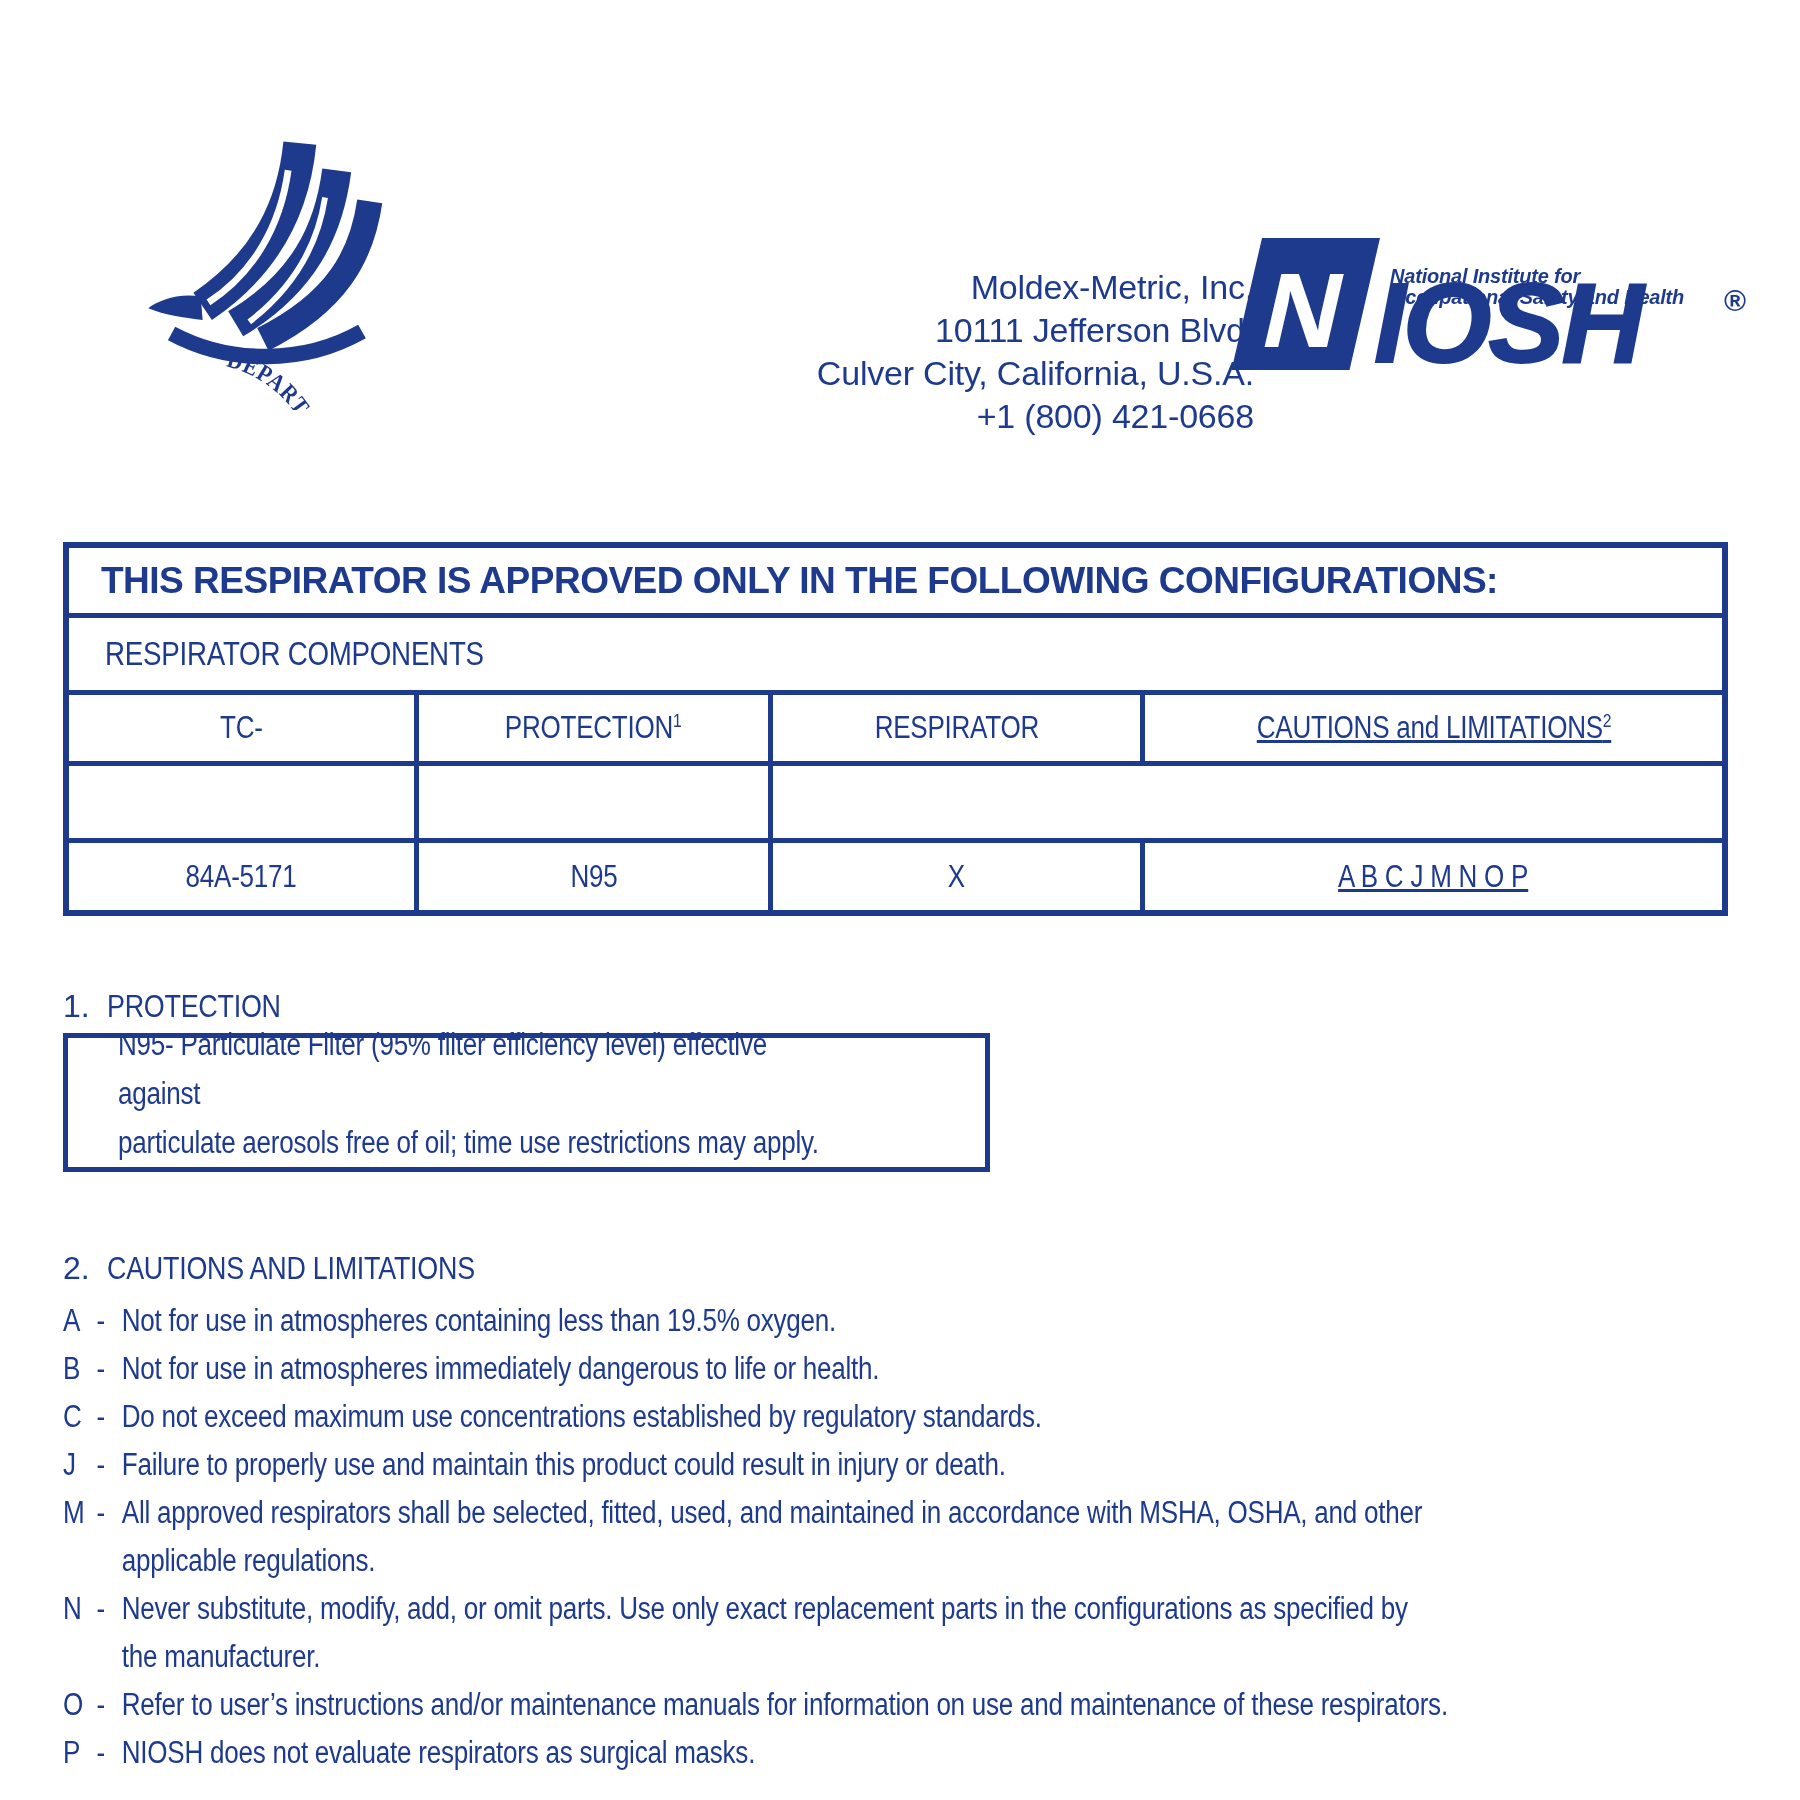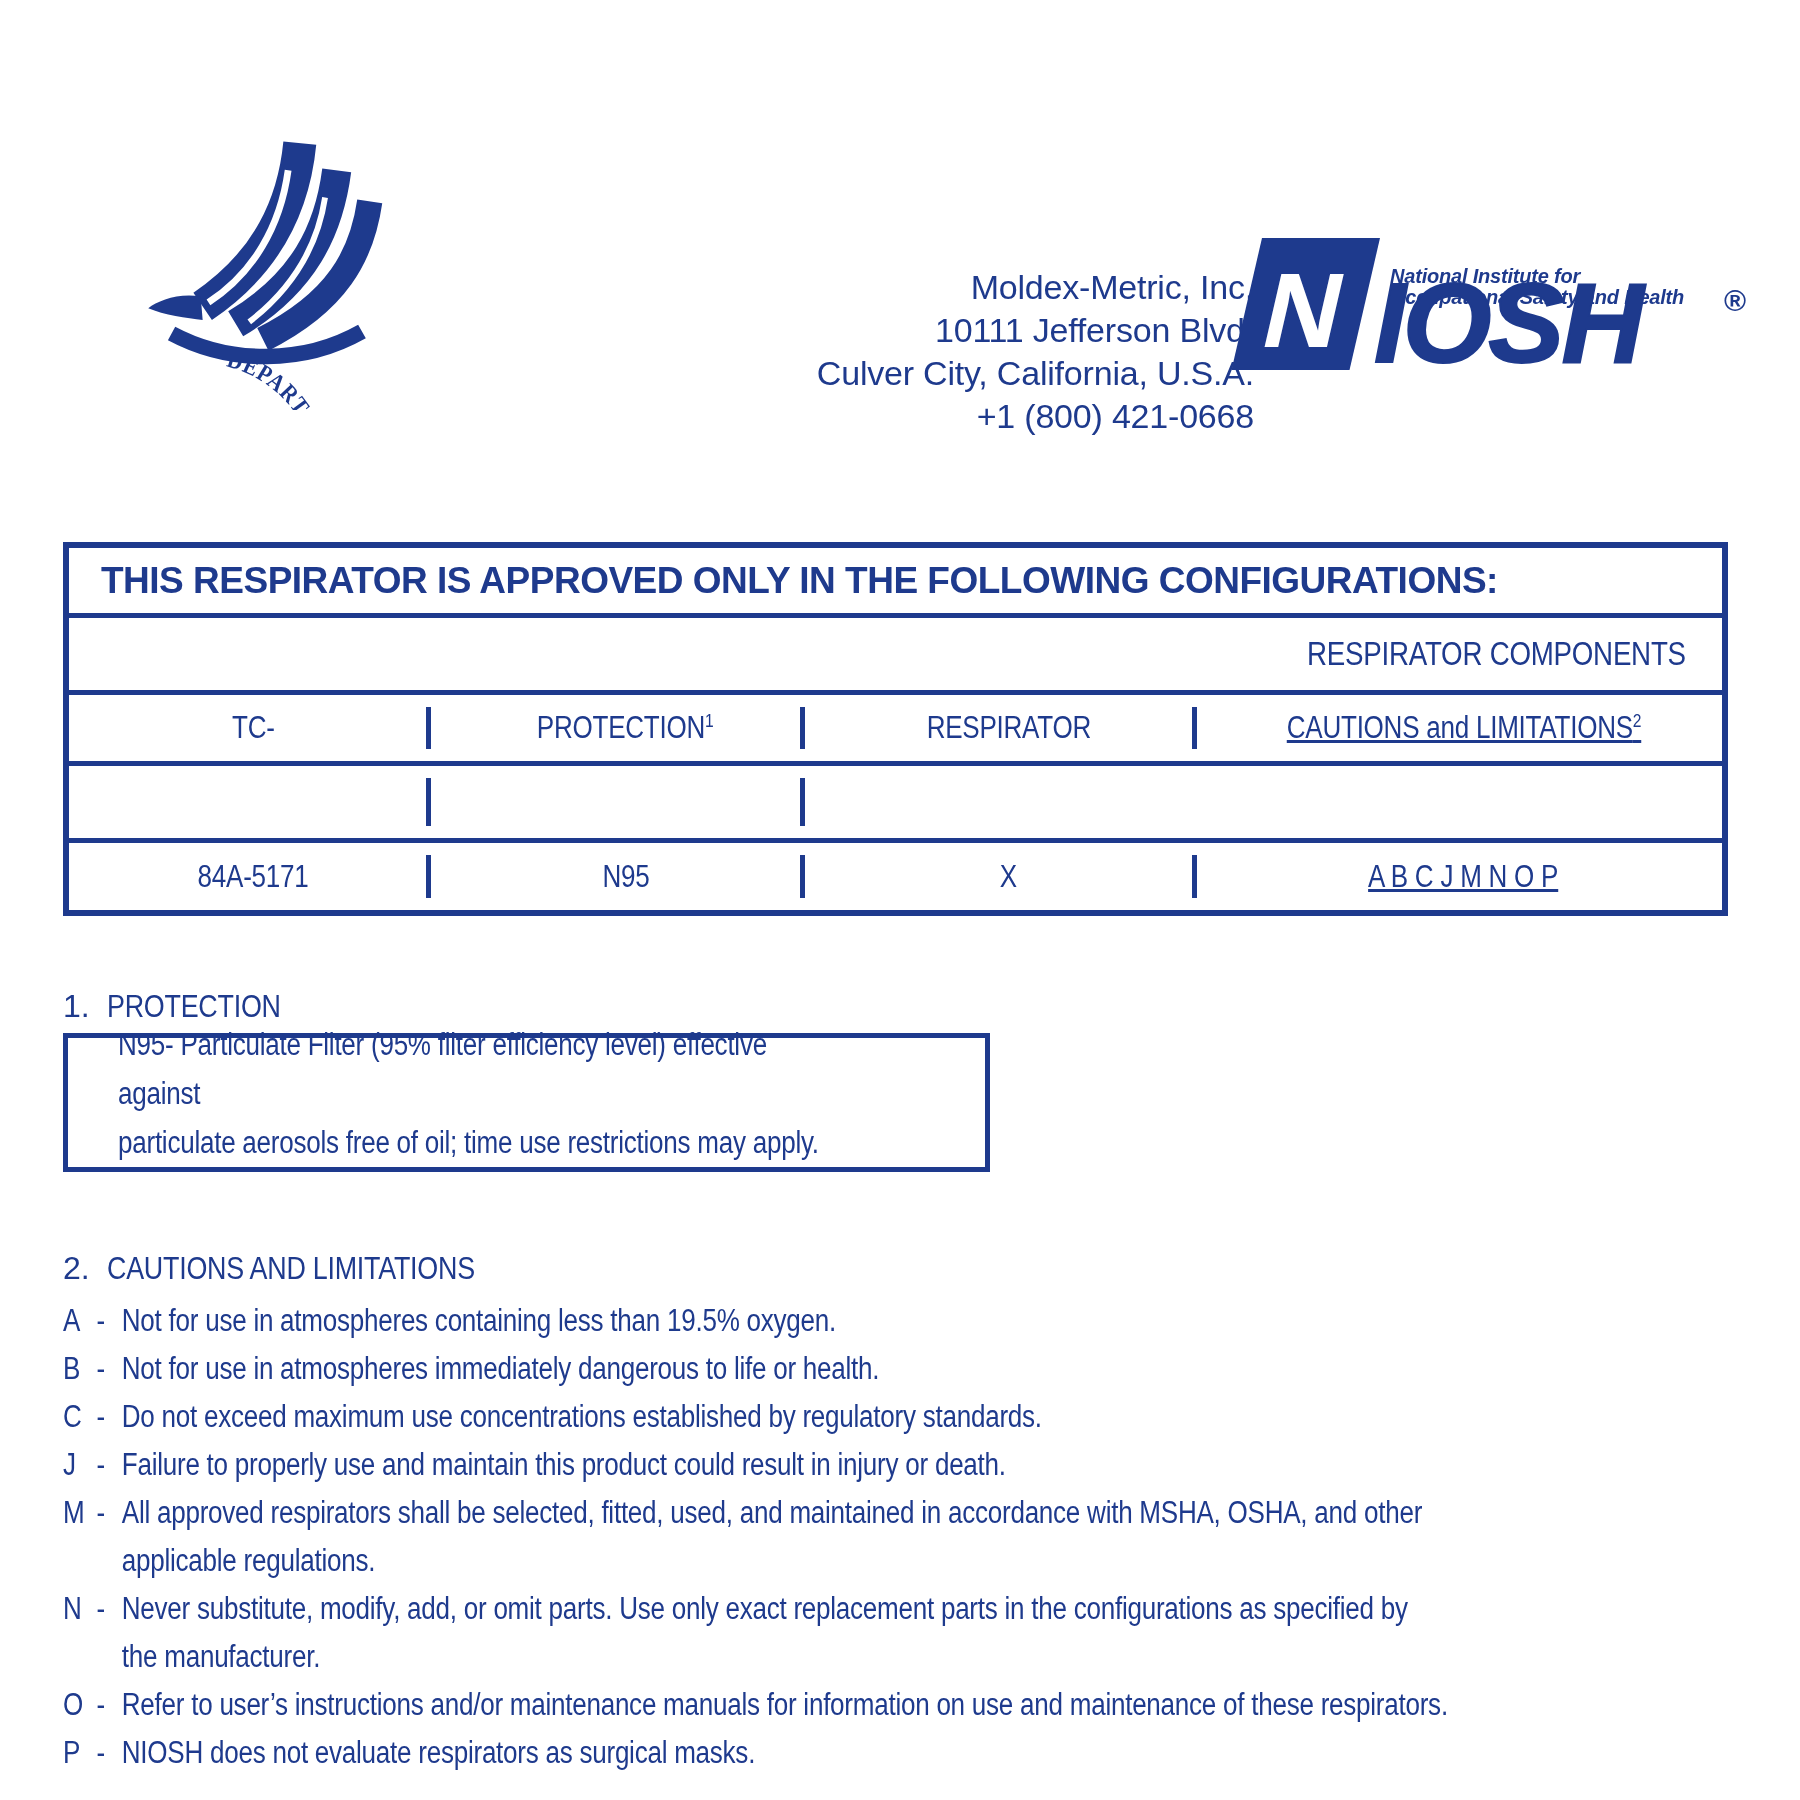--- a/index.html
+++ b/index.html
@@ -30,22 +30,22 @@
       font-weight:bold;font-style:italic;letter-spacing:-3px;
       -webkit-text-stroke:2px var(--navy);}
   #niosh-reg{position:absolute;left:462px;top:46px;font-size:30px;font-weight:bold;}
 
   
   #tbl{left:63px;top:542px;width:1665px;border:6px solid var(--navy);box-sizing:border-box;}
   .trow{border-bottom:5px solid var(--navy);display:flex;align-items:center;box-sizing:border-box;}
   .trow:last-child{border-bottom:none;}
   #tbl-title-row{height:70px;padding-left:32px;}
   #tbl-title{font-size:37px;font-weight:bold;letter-spacing:-0.5px;}
-  #tbl-sub-row{height:77px;justify-content:flex-end;}
-  .cgrid{display:grid;grid-template-columns:350px 354px 372px 1fr;align-items:stretch;padding:12px;gap:20px;}
+  #tbl-sub-row{height:77px;justify-content:flex-start;}
+  .cgrid{display:grid;grid-template-columns:350px 354px 372px 1fr;align-items:stretch;padding:0;}
   .cgrid .cell{border-right:5px solid var(--navy);box-sizing:border-box;
       display:flex;align-items:center;justify-content:center;}
   .cgrid .cell:last-child{border-right:none;text-decoration:underline;}
   #tbl-hdr-row{height:71px;}
   #tbl-model-row{height:77px;}
   #tbl-data-row{height:67px;text-align:right;}
   .cond{display:inline-block;transform:scaleX(0.84);transform-origin:50% 50%;
       font-size:31px;letter-spacing:-0.3px;white-space:pre;}
   .cond sup{font-size:60%;}
   #tbl-sub .cond{font-size:33px;}

